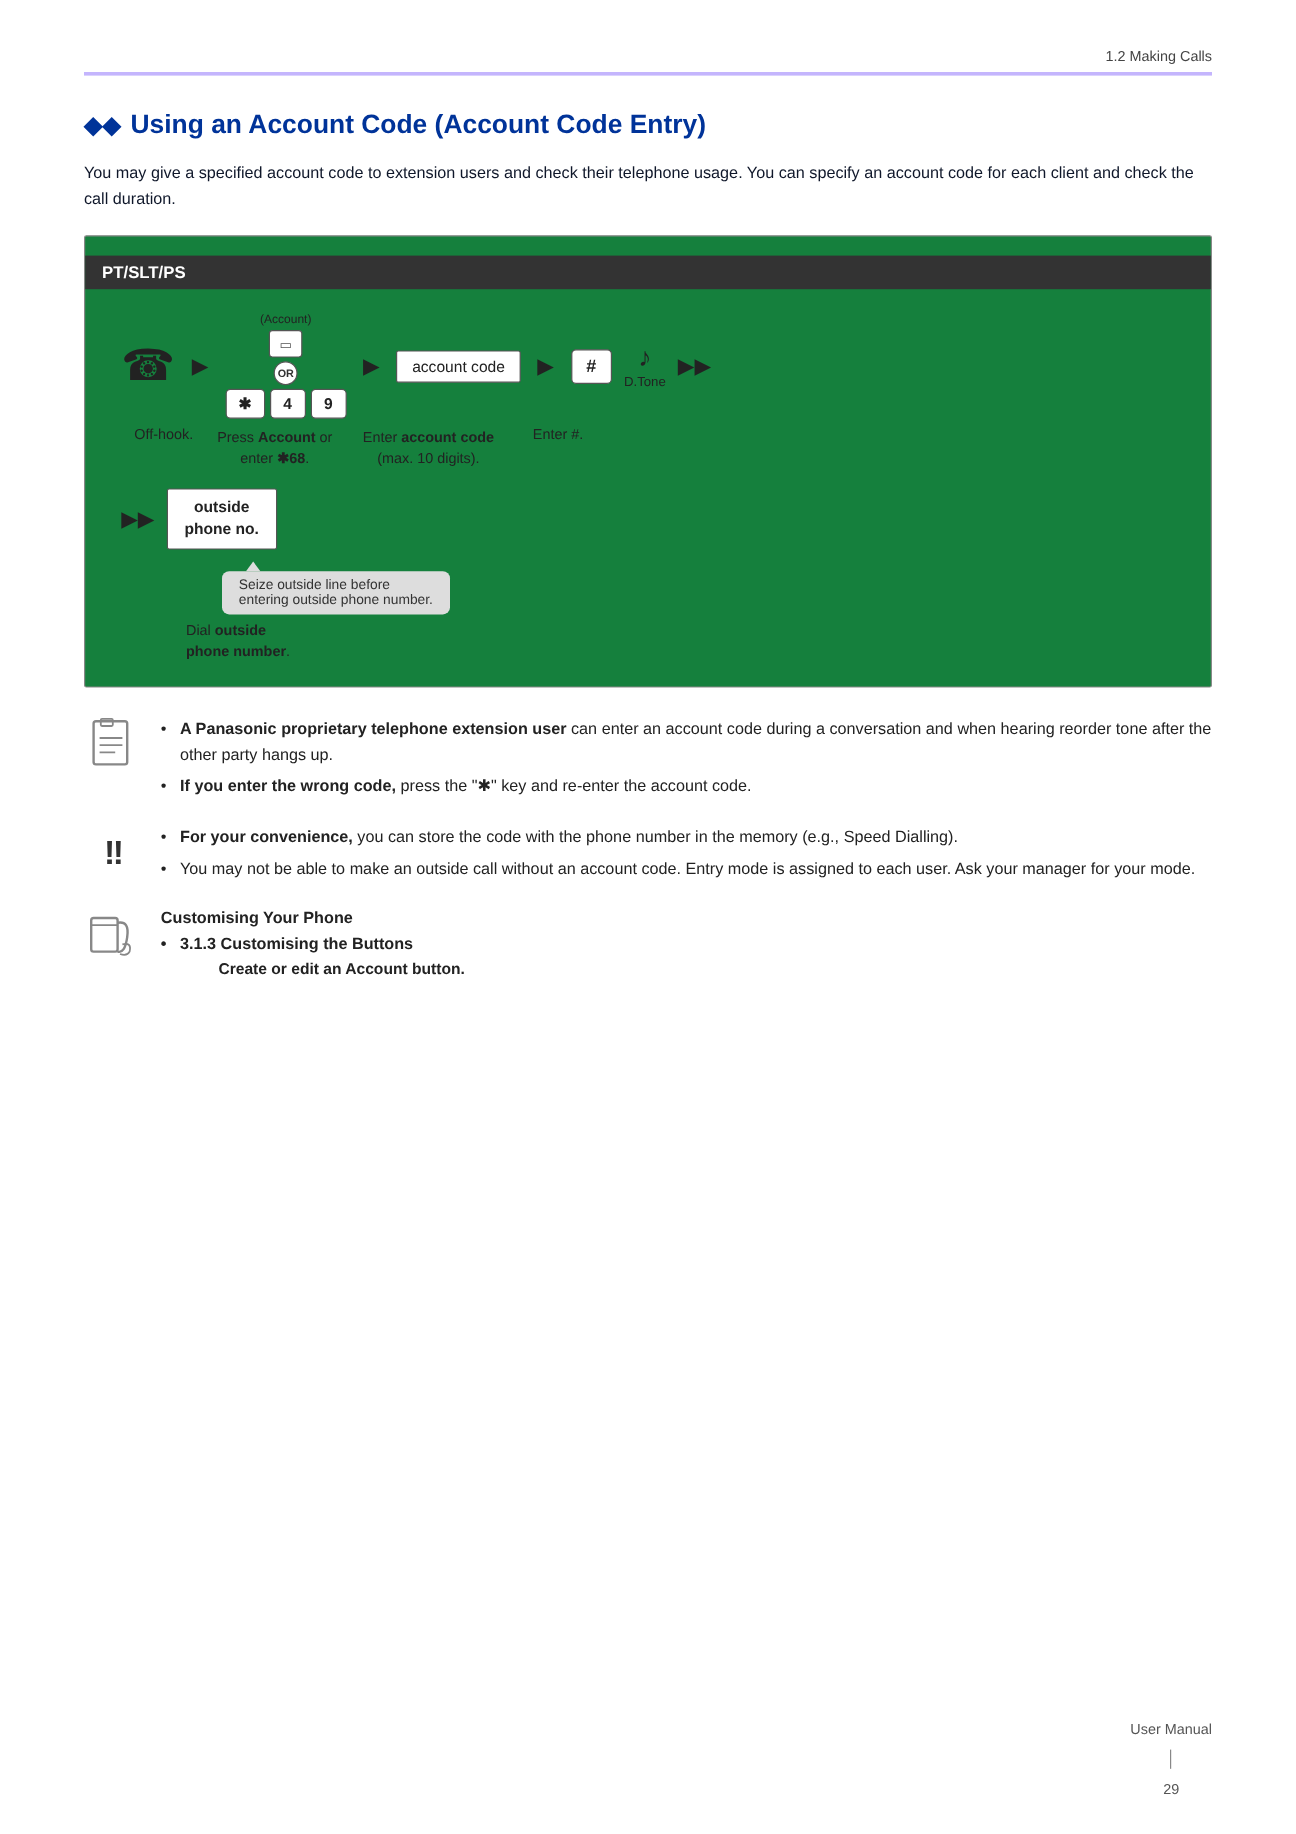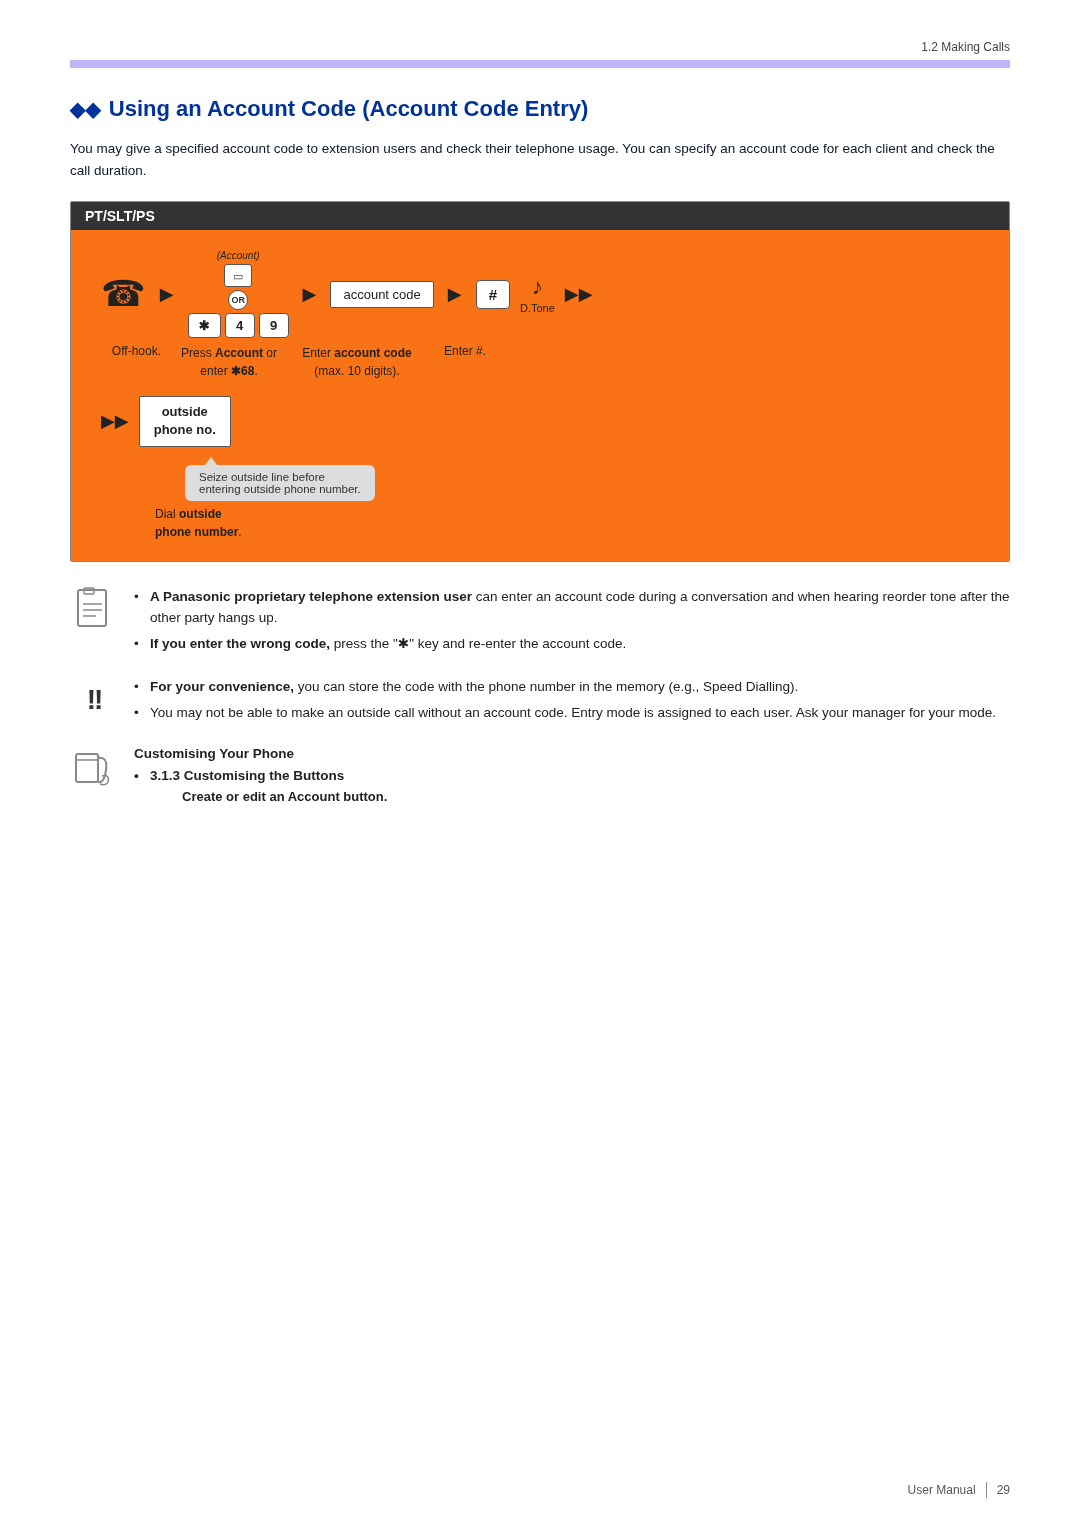--- a/index.html
+++ b/index.html
@@ -14,21 +14,21 @@
     }
 
     .page-container {
       padding: 40px 70px 60px 70px;
     }
 
     
     .header-bar {
       display: flex;
       justify-content: flex-end;
-      border-bottom: 8px solid #c4b5fd;
+      border-bottom: 3px solid #c4b5fd;
       padding-bottom: 6px;
       margin-bottom: 28px;
     }
     .header-section {
       font-size: 12px;
       color: #444;
     }
 
     
     .page-title {
@@ -50,23 +50,23 @@
       font-size: 13.5px;
       line-height: 1.6;
       margin-bottom: 20px;
       color: #0f172a;
     }
 
     
     .diagram-box {
       border: 1.5px solid #888;
       border-radius: 2px;
-      padding: 0 0 20px 0;
+      padding: 16px 0 20px 0;
       margin-bottom: 24px;
-      background: #f97316;
+      background: #15803d;
     }
     .diagram-header {
       background: #333;
       color: #fff;
       font-weight: bold;
       font-size: 14px;
       padding: 6px 14px;
       margin-bottom: 20px;
     }
 
@@ -279,38 +279,38 @@
     
     .page-footer {
       position: absolute;
       bottom: 30px;
       right: 70px;
       font-size: 12px;
       color: #555;
       display: flex;
       align-items: center;
       gap: 10px;
+      flex-direction: column;
     }
     .footer-divider {
       width: 1px;
       height: 16px;
       background: #888;
       display: inline-block;
     }
 
     
     .account-or-row {
       display: flex;
       flex-direction: column;
       align-items: center;
       gap: 3px;
     }
     .account-btn-label {
       font-size: 10px;
-      font-style: italic;
     }
   </style>
 </head>
 <body>
 
 <div class="page-container">
 
   <div class="header-bar">
     <span class="header-section">1.2 Making Calls</span>
   </div>

